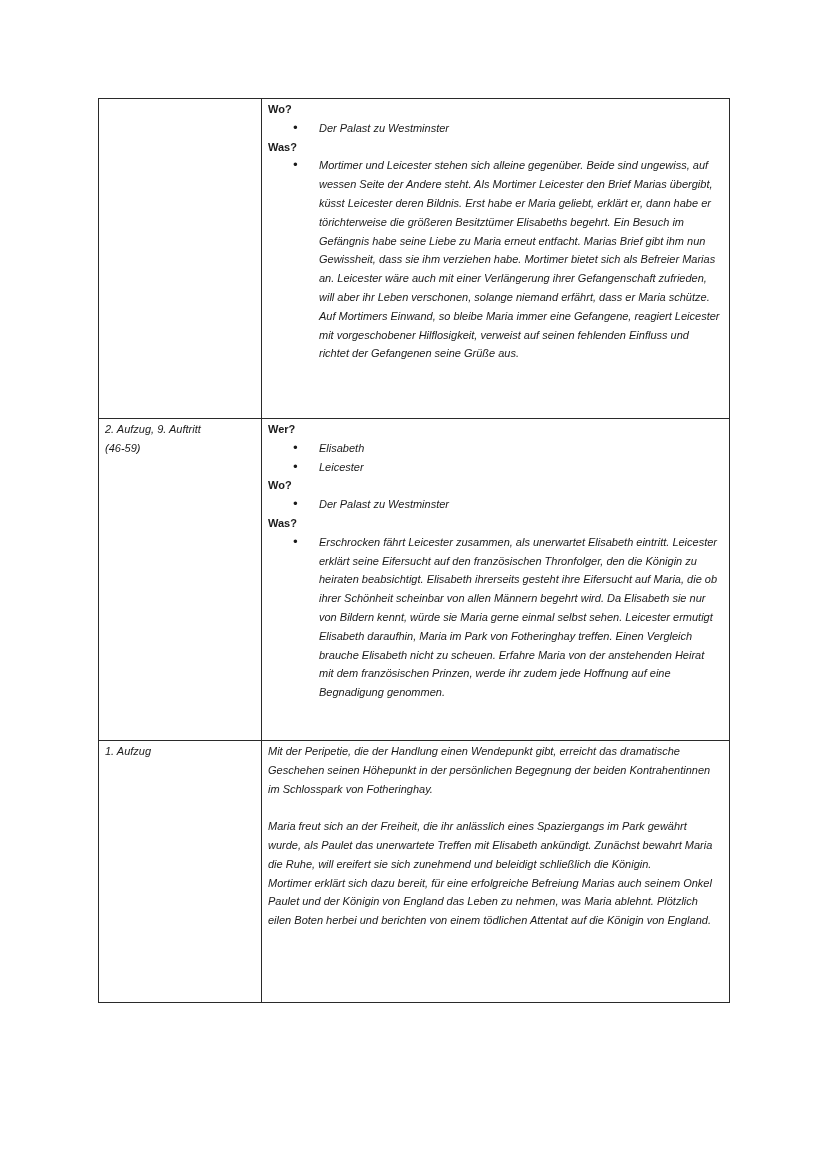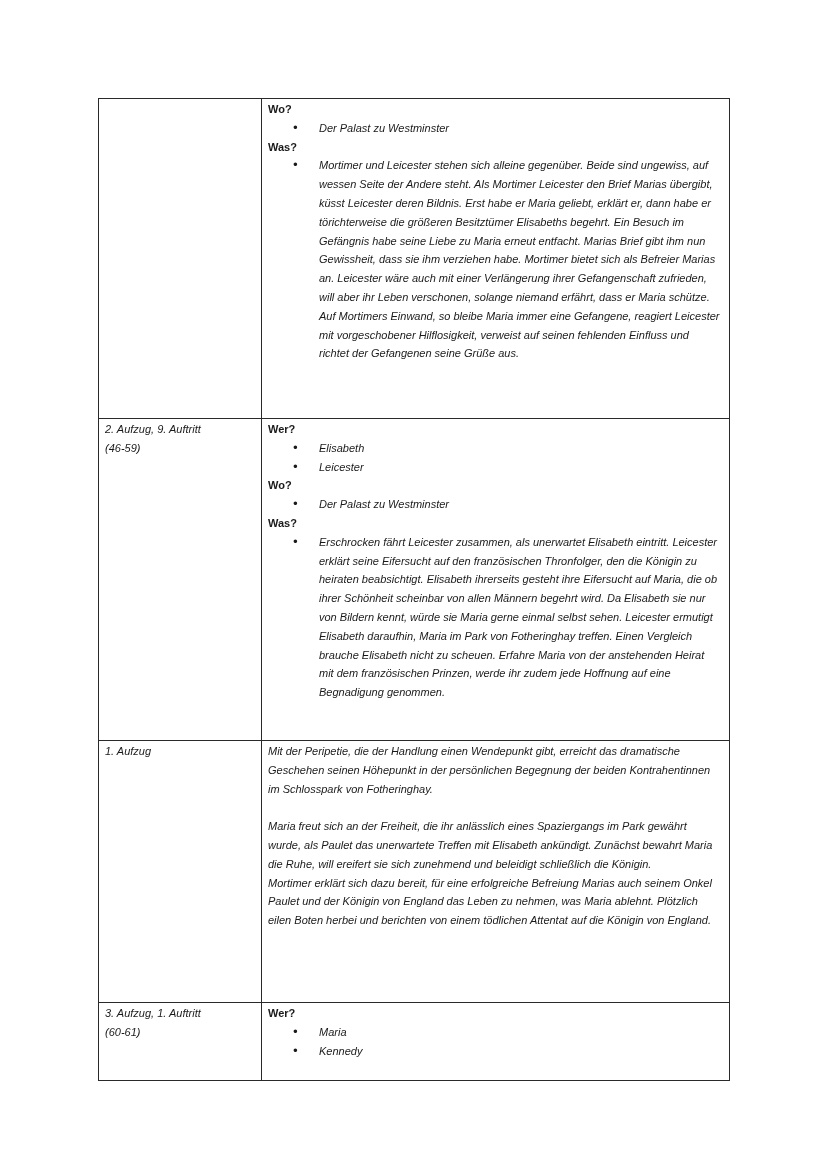--- a/index.html
+++ b/index.html
@@ -71,28 +71,15 @@
         <span class="para">1. Aufzug</span>
       </td>
       <td class="col-b">
         <span class="para">Mit der Peripetie, die der Handlung einen Wendepunkt gibt, erreicht das dramatische Geschehen seinen Höhepunkt in der persönlichen Begegnung der beiden Kontrahentinnen im Schlosspark von Fotheringhay.</span>
         <span class="gap"></span>
         <span class="para">Maria freut sich an der Freiheit, die ihr anlässlich eines Spaziergangs im Park gewährt wurde, als Paulet das unerwartete Treffen mit Elisabeth ankündigt. Zunächst bewahrt Maria die Ruhe, will ereifert sie sich zunehmend und beleidigt schließlich die Königin.</span>
         <span class="para">Mortimer erklärt sich dazu bereit, für eine erfolgreiche Befreiung Marias auch seinem Onkel Paulet und der Königin von England das Leben zu nehmen, was Maria ablehnt. Plötzlich eilen Boten herbei und berichten von einem tödlichen Attentat auf die Königin von England.</span>
       </td>
     </tr>
 
-    <tr class="r4">
-      <td class="col-a">
-        <span class="para">3. Aufzug, 1. Auftritt</span>
-        <span class="para">(60-61)</span>
-      </td>
-      <td class="col-b">
-        <span class="label">Wer?</span>
-        <ul>
-          <li>Maria</li>
-          <li>Kennedy</li>
-        </ul>
-      </td>
-    </tr>
   </tbody>
     </table>
 </div>
 
 </body></html>

